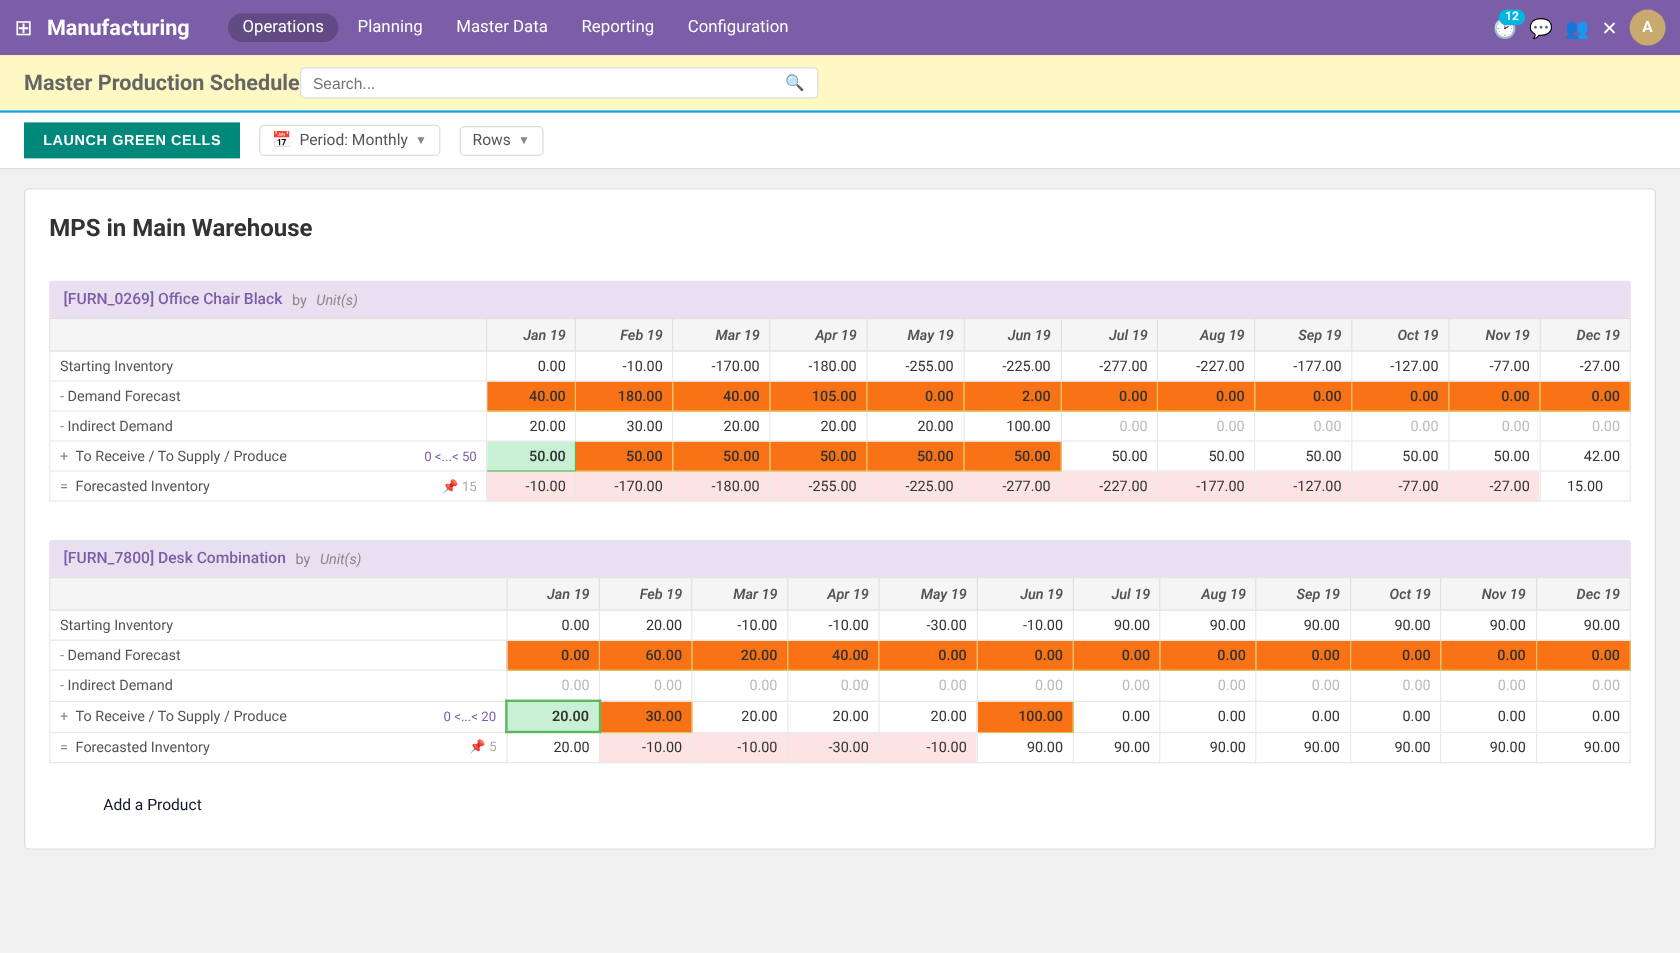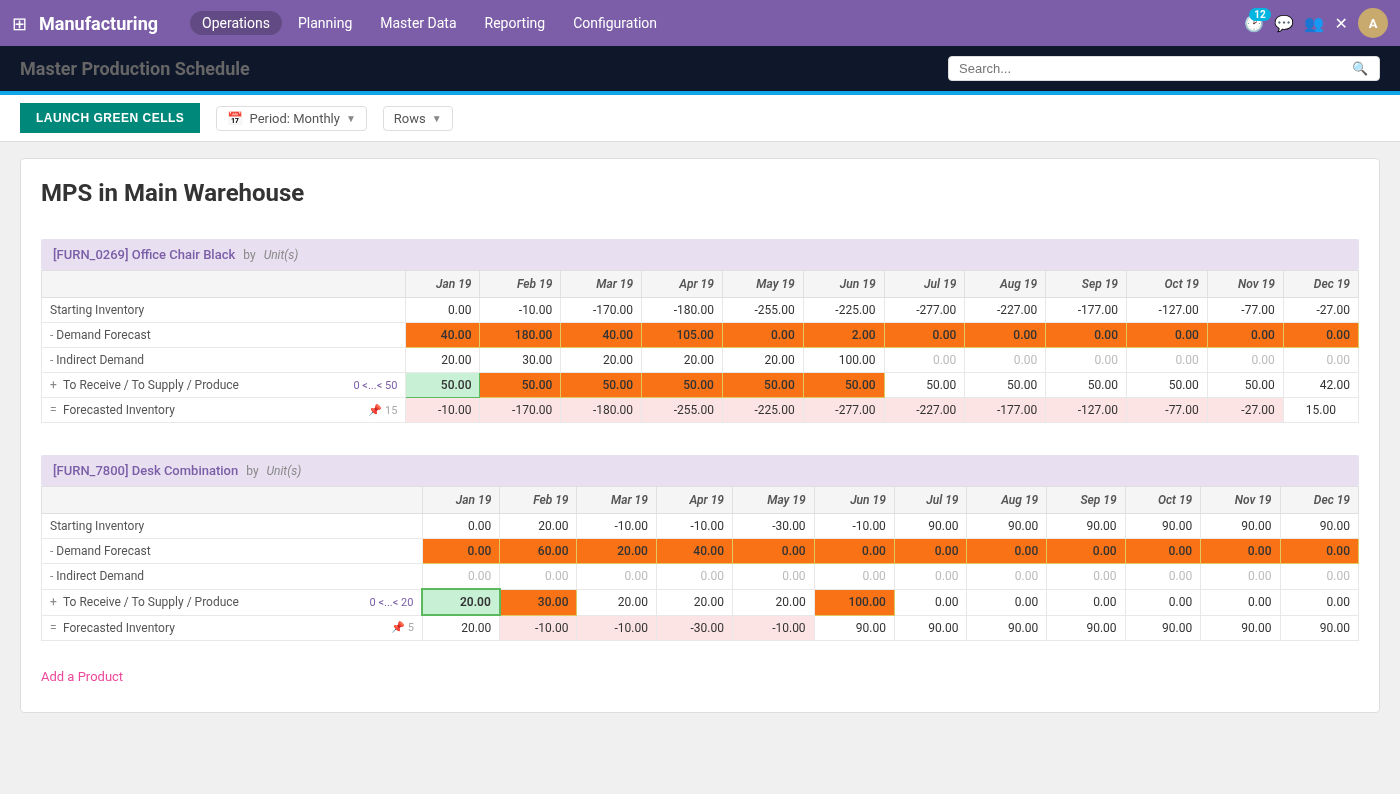--- a/index.html
+++ b/index.html
@@ -30,26 +30,25 @@
       font-size: 10px; padding: 1px 5px; font-weight: bold;
     }
     .topnav .avatar {
       width: 30px; height: 30px; border-radius: 50%;
       background: #c8a96e; display: flex; align-items: center; justify-content: center;
       color: white; font-weight: bold; font-size: 13px; cursor: pointer;
     }
 
     
     .subheader {
-      background: #0f172a;
+      background: #fef9c3;
       padding: 10px 20px;
       display: flex;
       align-items: center;
-      justify-content: space-between;
-      border-bottom: 4px solid #0ea5e9;
+      border-bottom: 2px solid #0ea5e9;
     }
     .subheader .page-title { font-size: 18px; color: #666; }
     .search-bar {
       display: flex; align-items: center;
       border: 1px solid #ddd; border-radius: 4px;
       padding: 4px 10px; width: 432px;
       background: white;
     }
     .search-bar input {
       border: none; outline: none; flex: 1; font-size: 13px; color: #888;
@@ -80,21 +79,21 @@
       border: 1px solid #ddd; border-radius: 4px; padding: 4px 10px;
       font-size: 13px;
     }
     .dropdown-arrow { font-size: 10px; color: #888; }
 
     
     .main-content { padding: 16px 20px; }
     .mps-card {
       background: white; border: 1px solid #ddd; border-radius: 4px; padding: 20px;
     }
-    .mps-title { font-size: 24px; font-weight: bold; color: #333; margin-bottom: 16px; }
+    .mps-title { font-size: 20px; font-weight: bold; color: #333; margin-bottom: 16px; }
 
     
     .product-section { margin-bottom: 20px; margin-top: 32px; }
     .product-header {
       background: #e8e0f0; padding: 8px 12px; display: flex; align-items: center; gap: 8px;
       border-radius: 2px;
     }
     .product-link { color: #7B5EA7; font-weight: 500; cursor: pointer; text-decoration: none; }
     .product-by { color: #888; font-size: 12px; }
     .product-unit { color: #888; font-size: 12px; font-style: italic; }
@@ -123,21 +122,21 @@
       background: #c8f0d4 !important;
       border: 1px solid #5cb85c !important;
       font-weight: 500;
     }
     .cell-input-selected {
       background: #c8f0d4 !important;
       border: 2px solid #5cb85c !important;
       font-weight: 600;
     }
 
-    .add-product { color: #ec4899; cursor: pointer; font-size: 13px; padding: 8px 0; display: inline-block; }
+    .add-product { color: #0f172a; cursor: pointer; font-size: 13px; padding: 8px 0; display: inline-block; margin-left: 45px; }
 
     .forecasted-row td { background: #fce4e4; }
   </style>
 </head>
 <body>
 
 <nav class="topnav">
   <span class="grid-icon">⊞</span>
   <span class="brand">Manufacturing</span>
   <div class="nav-links">

